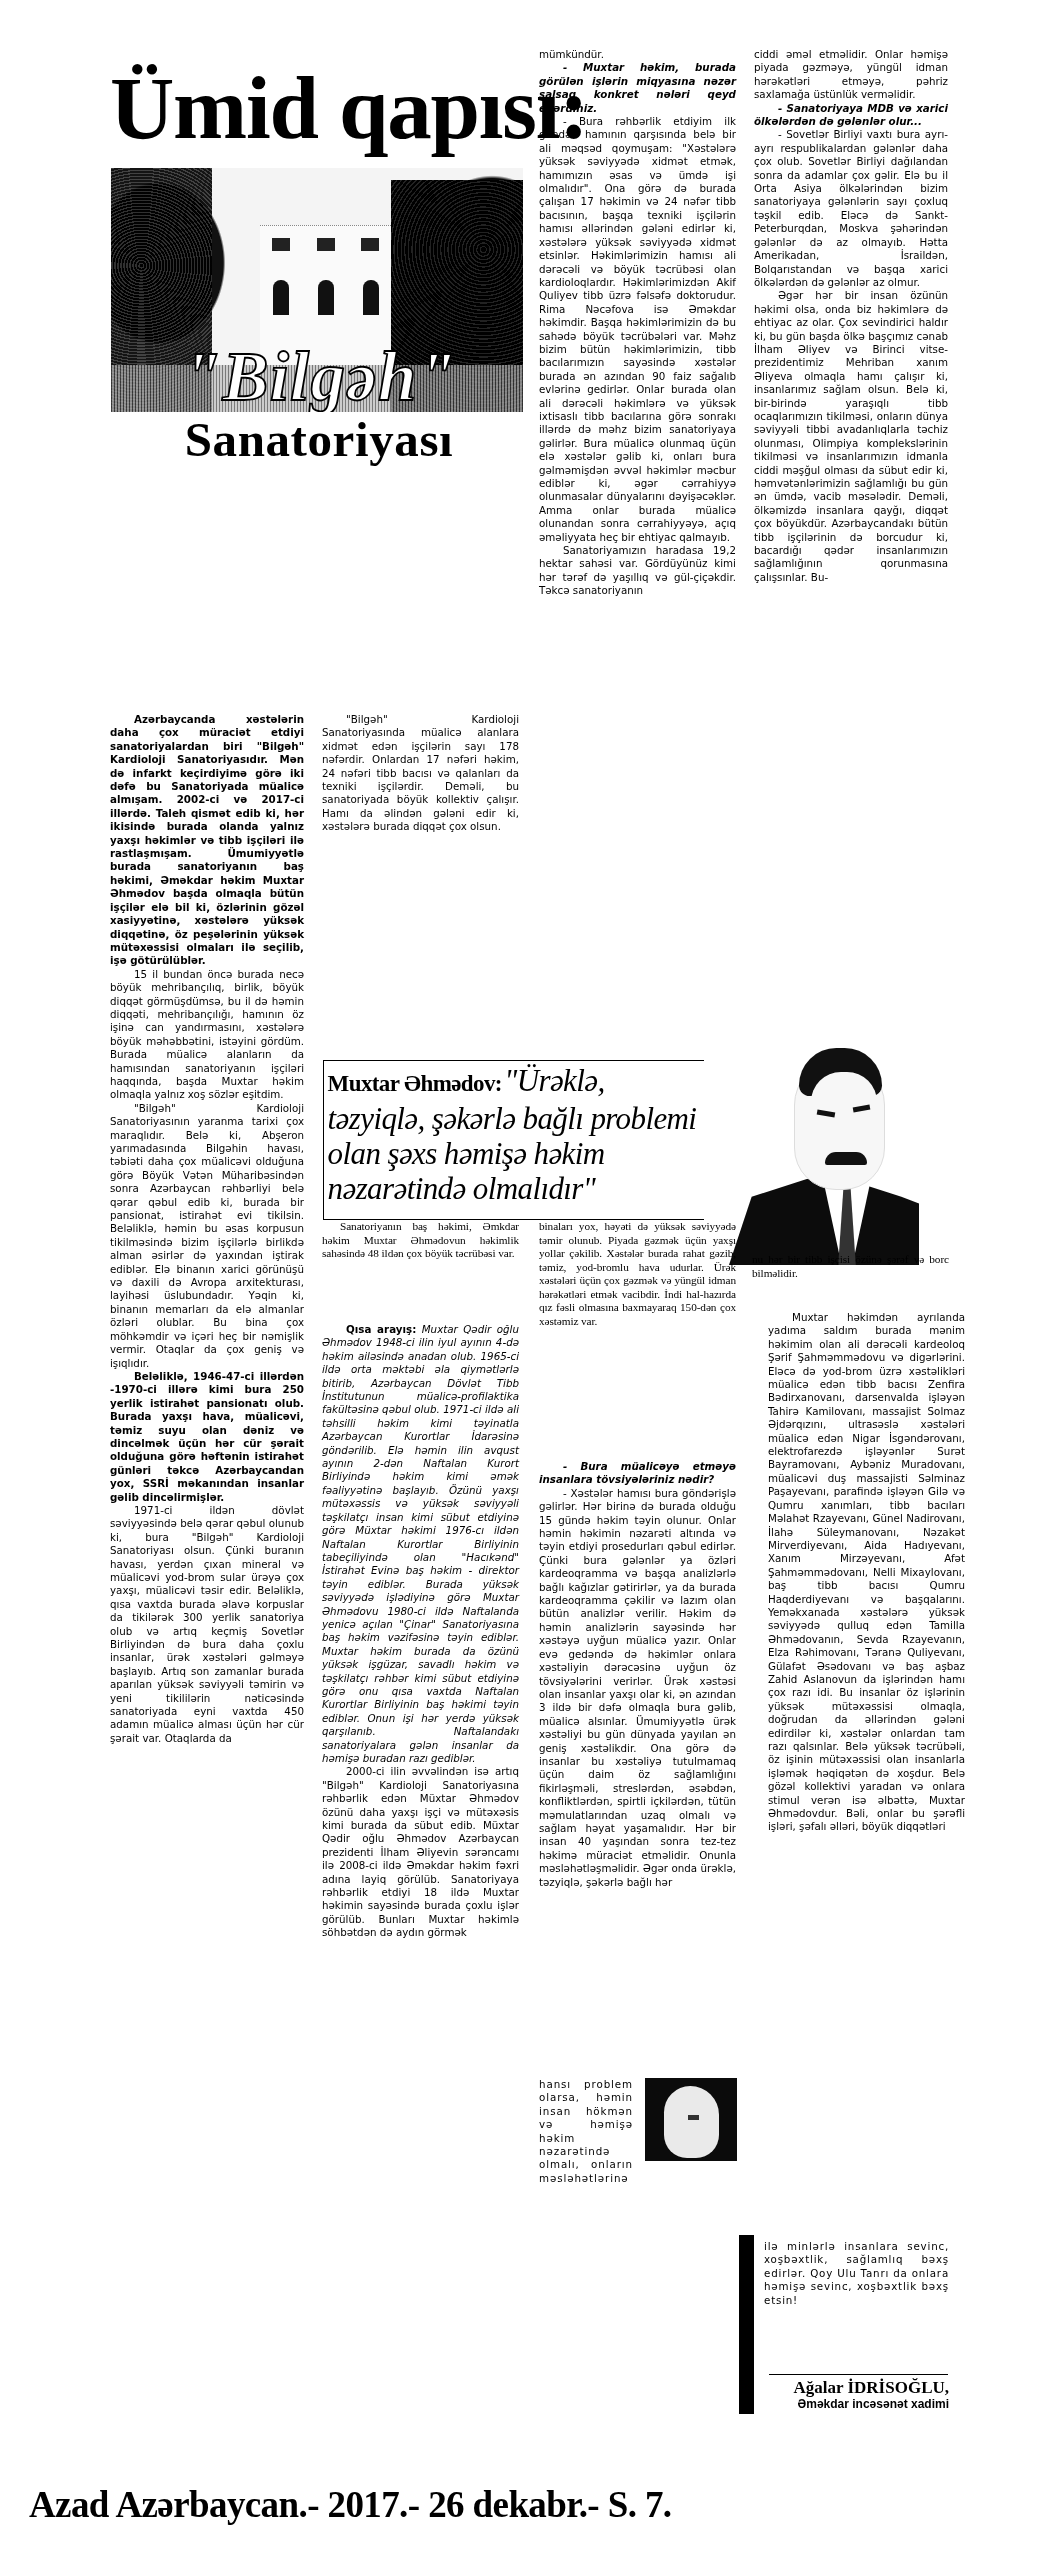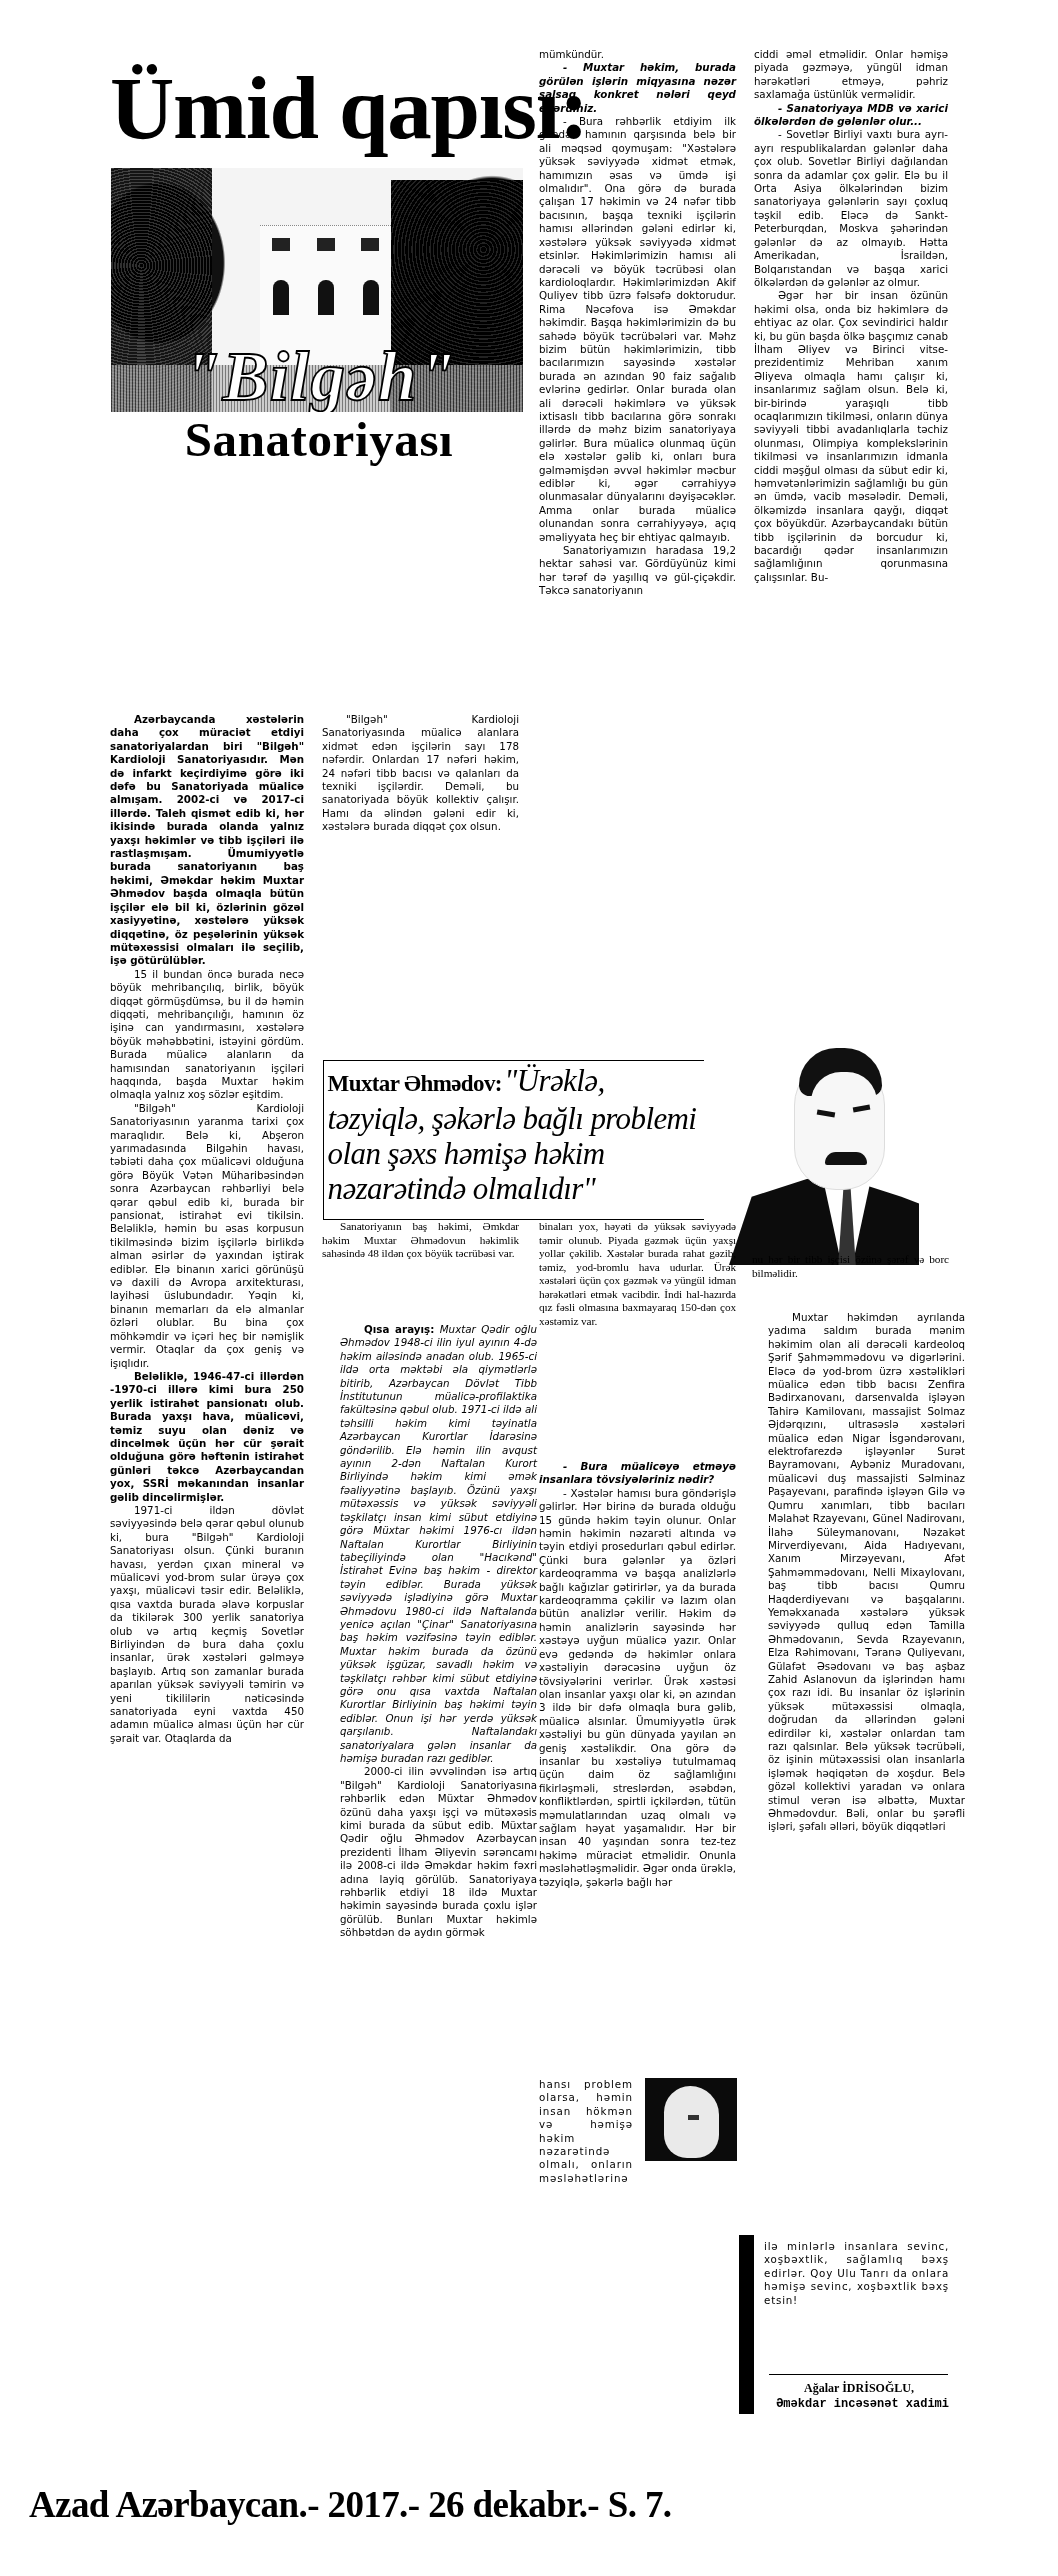--- a/index.html
+++ b/index.html
@@ -46,31 +46,31 @@
   #pm-brow1 { left: 95px; top: 75px; width: 18px; height: 4.8px; background: #111; transform: rotate(10deg); }
   #pm-brow2 { left: 131px; top: 70px; width: 16.7px; height: 4.8px; background: #111; transform: rotate(-10deg); }
   #pm-mustache { left: 103px; top: 116px; width: 42px; height: 13px; background: #111; border-radius: 12px 12px 2.4px 2.4px; }
   #pm-suit { left: 6px; top: 143px; width: 197px; height: 89px; background: #0c0c0c; clip-path: polygon(0 100%, 12% 20%, 40% 0, 60% 0, 88% 20%, 100% 30%, 100% 100%); }
   #pm-collar { left: 101px; top: 143px; width: 48px; height: 89px; background: #fff; clip-path: polygon(0 0, 100% 0, 60% 100%, 40% 100%); }
   #pm-tie { left: 116px; top: 152px; width: 18px; height: 80px; background: #333; clip-path: polygon(30% 0, 70% 0, 100% 100%, 0 100%); }
 
   #col2b { left: 322px; top: 1220px; width: 197px; }
   #col3b { left: 539px; top: 1220px; width: 197px; }
   #col4b { left: 752px; top: 1253px; width: 197px; }
-  #col2c { left: 340px; top: 1323px; width: 197px; }
+  #col2c { left: 322px; top: 1323px; width: 197px; }
   #col3d { left: 539px; top: 2078px; width: 94px; letter-spacing: 0.9px; }
   #portrait-small { left: 645px; top: 2078px; width: 92px; height: 83px; background: #0b0b0b; overflow: hidden; }
   #ps-face { left: 19px; top: 8.3px; width: 55px; height: 72px; border-radius: 27.4px 30px 24px 24px; background: #eaeaea; }
   #ps-eye { left: 43px; top: 37px; width: 10.7px; height: 4.8px; background: #333; }
   #col4c { left: 752px; top: 1311px; width: 197px; margin-left: 16px; }
   #closing-bar { left: 739px; top: 2235px; width: 15px; height: 179px; background: #000; }
   #col4e { left: 764px; top: 2240px; width: 185px; letter-spacing: 0.8px; }
   #sig-rule { left: 769px; top: 2374px; width: 179px; height: 1.2px; background: #000; }
-  #sig-name { left: 769px; top: 2380px; width: 180px; text-align: center; font-family: "Liberation Serif", serif; font-weight: bold; font-size: 12px; line-height: 16.7px; }
-  #sig-title { left: 769px; top: 2397px; width: 180px; text-align: right; font-family: Liberation Mono, monospace; font-weight: bold; font-size: 12px; line-height: 14.3px; }
+  #sig-name { left: 769px; top: 2380px; width: 180px; text-align: right; font-family: "Liberation Serif", serif; font-weight: bold; font-size: 17px; line-height: 16.7px; }
+  #sig-title { left: 769px; top: 2397px; width: 180px; text-align: right; font-family: Liberation Sans, sans-serif; font-weight: bold; font-size: 12px; line-height: 14.3px; }
   #footer { left: 29px; top: 2484px; width: 834px; font-family: "Liberation Serif", serif; font-weight: bold; font-size: 37px; line-height: 42px; letter-spacing: -0.6px; white-space: nowrap; }
 </style>
 </head>
 <body>
 
 <div id="headline" class="abs serif">Ümid qapısı:</div>
 
 <div id="hero-photo" class="abs">
   <div id="hero-dark-left" class="abs"></div>
   <div id="hero-building" class="abs">

